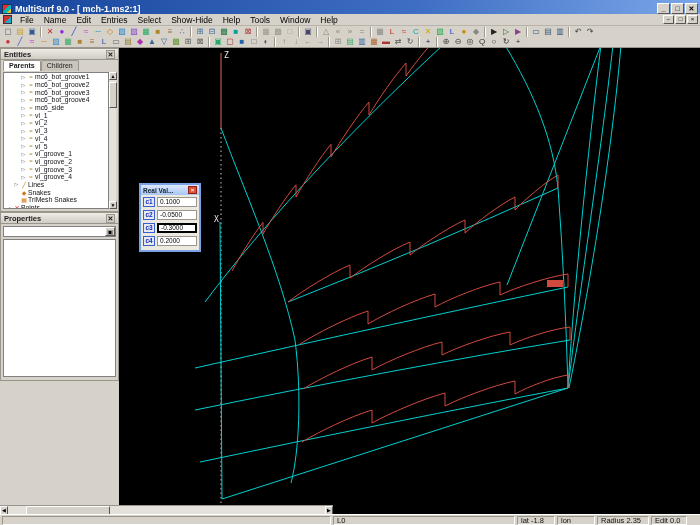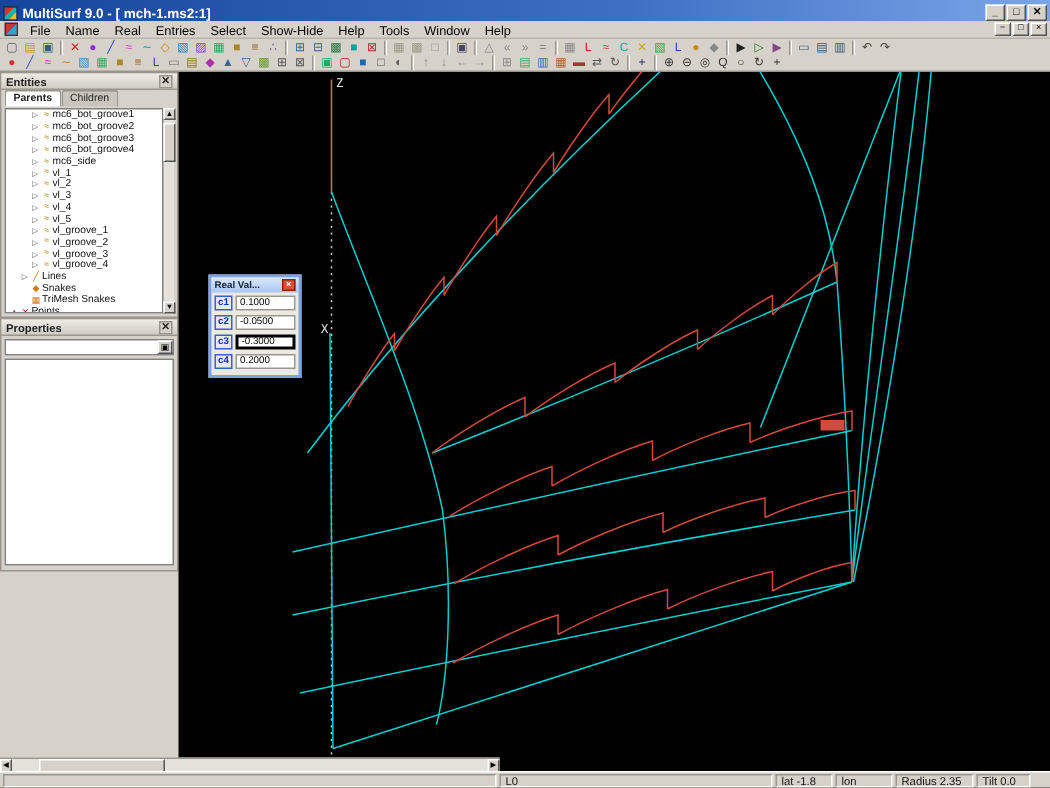--- a/index.html
+++ b/index.html
@@ -112,21 +112,21 @@
   <span>MultiSurf 9.0 - [ mch-1.ms2:1]</span>
   <span class="tbtns">
     <span class="wbtn">_</span>
     <span class="wbtn">□</span>
     <span class="wbtn">✕</span>
   </span>
 </div>
 
 <div id="menubar">
   <span class="doc-ico"></span>
-  <span id="menu-items"><span class="menu-item">File</span><span class="menu-item">Name</span><span class="menu-item">Real</span><span class="menu-item">Entries</span><span class="menu-item">Select</span><span class="menu-item">Show-Hide</span><span class="menu-item">Help</span><span class="menu-item">Tools</span><span class="menu-item">Window</span><span class="menu-item">Help</span></span>
+  <span id="menu-items"><span class="menu-item">File</span><span class="menu-item">Name</span><span class="menu-item">Edit</span><span class="menu-item">Entries</span><span class="menu-item">Select</span><span class="menu-item">Show-Hide</span><span class="menu-item">Help</span><span class="menu-item">Tools</span><span class="menu-item">Window</span><span class="menu-item">Help</span></span>
   <span class="mdibtns" id="mdi-btns">
       <span class="mbtn">−</span>
       <span class="mbtn">□</span>
       <span class="mbtn">×</span>
     </span>
 </div>
 
 <div class="toolbar" id="toolbar1">
     <button class="tb-btn"><span style="color: rgb(85, 85, 119);">▢</span></button>
     <button class="tb-btn"><span style="color: rgb(199, 156, 34);">▤</span></button>
@@ -389,21 +389,21 @@
   <div class="hthumb"></div>
   <div class="sb-arrow rt">▶</div>
 </div>
 
 <div id="statusbar">
     <span class="st-cell" style="width: 329px;"></span>
     <span class="st-cell" style="width: 182px;">L0</span>
     <span class="st-cell" style="width: 38px;">lat -1.8</span>
     <span class="st-cell" style="width: 38px;">lon 180.0</span>
     <span class="st-cell" style="width: 52px;">Radius 2.35</span>
-    <span class="st-cell" style="width: 36px;">Tilt 0.0</span>
+    <span class="st-cell" style="width: 36px;">Edit 0.0</span>
   </div>
 
 <div id="realval">
   <div id="rv-title">
     <span>Real Val...</span>
     <span id="rv-close">×</span>
   </div>
   <div id="rv-rows">
       <div class="rv-row">
         <span class="rv-label">c1</span>

